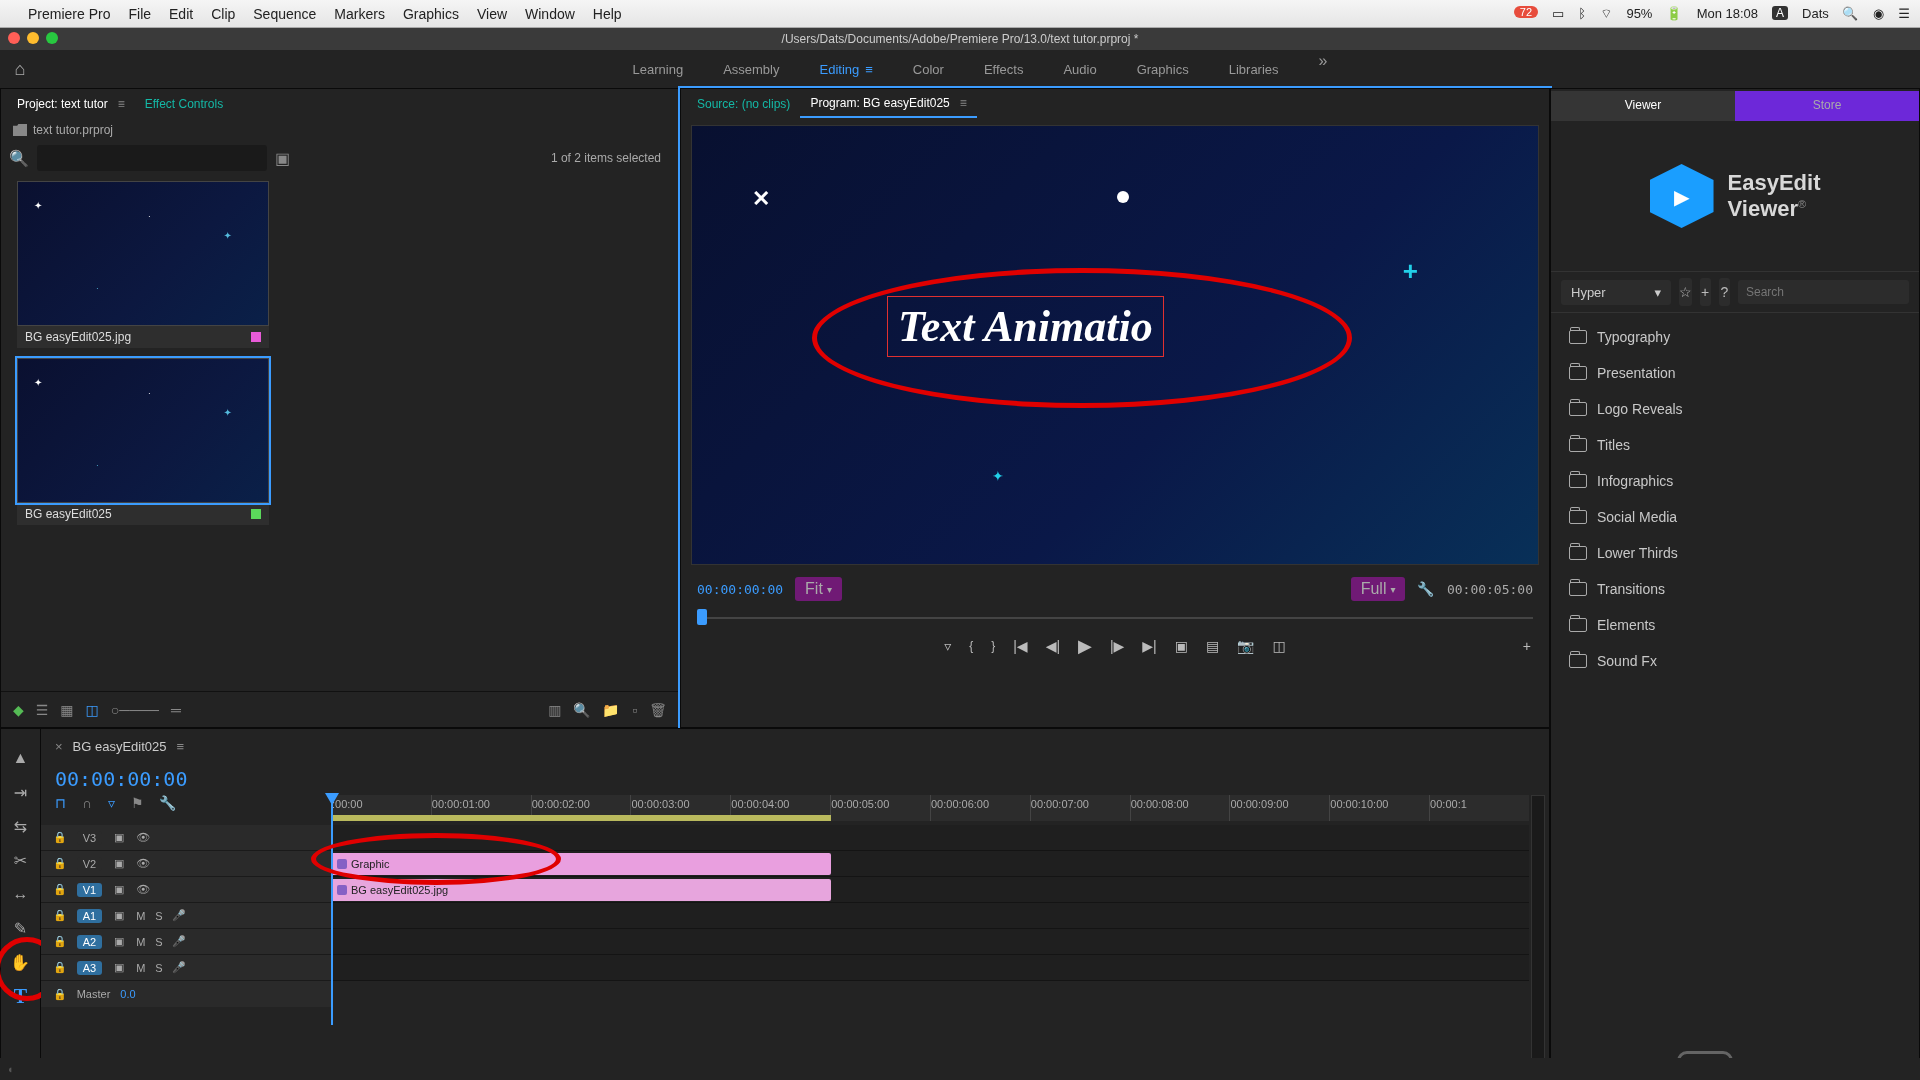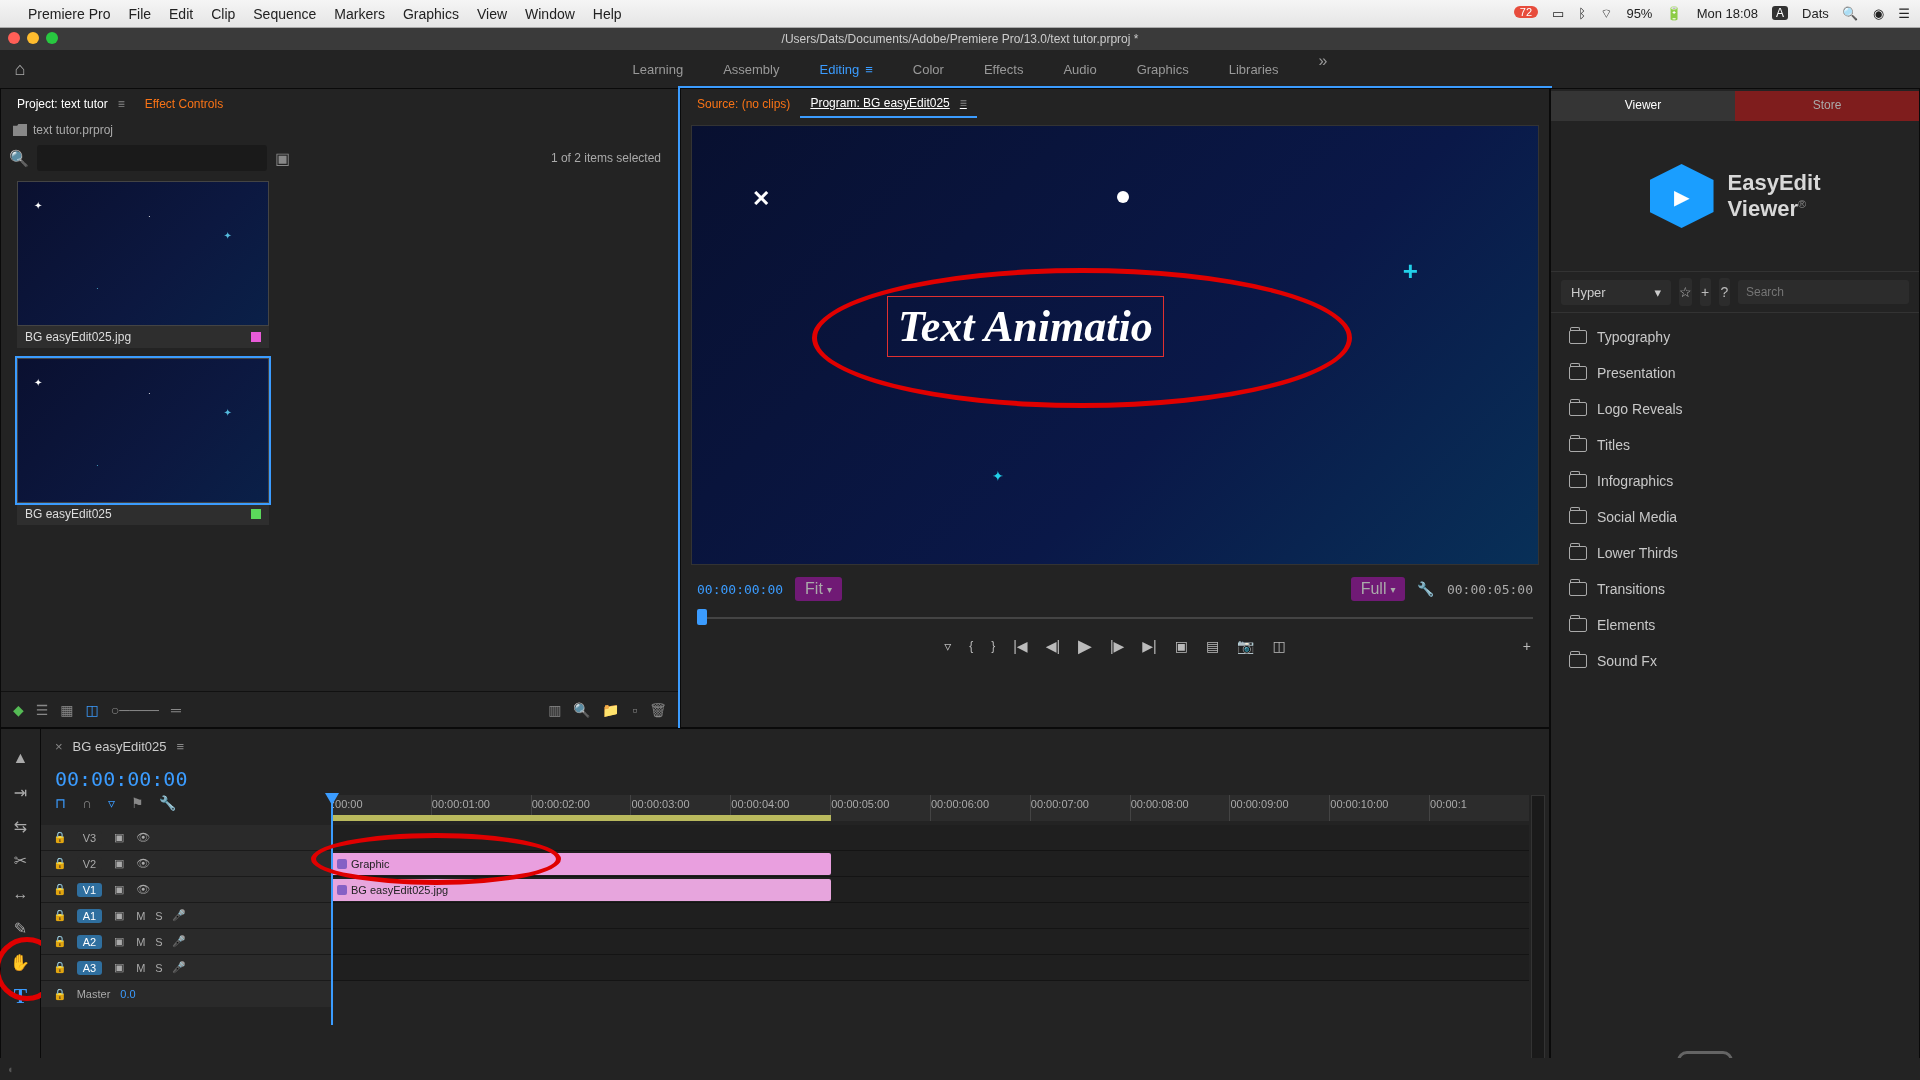--- a/index.html
+++ b/index.html
@@ -16,23 +16,23 @@
 .topbar { height: 38px; background: #232323; display: flex; align-items: center; }
 .home { width: 40px; height: 40px; display:flex; align-items:center; justify-content:center; color:#aaa; font-size:18px;}
 .workspaces { display:flex; gap:0; margin-left:auto; margin-right:auto;}
 .ws { padding: 10px 20px; font-size:13px; color: #999; cursor:pointer; }
 .ws.active { color: #3b9cff; }
 .ws.active::after{content:'≡'; margin-left:6px; color:#3b9cff;}
 .overflow{color:#999;padding:0 20px;font-size:16px}
 .body { display: grid; grid-template-columns: 680px 870px 370px; grid-template-rows: 640px 400px; height: 992px; }
 .panel { background:#232323; border:1px solid #0a0a0a; position:relative; }
 .panel-tabs{display:flex;gap:0;height:30px;align-items:center;font-size:12px;padding-left:6px;}
-.panel-tab{padding:6px 10px;color:#f97316;display:flex;align-items:center;gap:6px;}
+.panel-tab{padding:6px 10px;color:#14b8a6;display:flex;align-items:center;gap:6px;}
 .panel-tab.active{color:#fff;}
-.panel-tab.active.uline{border-bottom:2px solid #3b9cff;text-decoration:underline;}
+.panel-tab.active.uline{border-bottom:2px solid #3b9cff;}
 .ptmenu::after{content:'≡';margin-left:4px;color:#888}
 .project-header{padding:4px 12px;font-size:12px;display:flex;align-items:center;gap:6px;color:#aaa}
 .project-header .folder{width:14px;height:12px;background:#888;clip-path:polygon(0 15%,30% 15%,38% 0,100% 0,100% 100%,0 100%);}
 .search-row{display:flex;align-items:center;padding:4px 8px;gap:8px}
 .search-row input{flex:0 0 230px;background:#1a1a1a;border:none;height:26px;padding:0 8px;color:#ccc;font-size:12px;border-radius:3px;}
 .sel-count{margin-left:auto;font-size:12px;color:#aaa;padding-right:10px}
 .bins{padding:6px 16px;display:flex;flex-direction:column;gap:10px;}
 .bin{width:252px;}
 .thumb{width:252px;height:145px;background:linear-gradient(135deg,#0a1030,#0c1840 60%,#0a2048);position:relative;border:1px solid #444}
 .bin.sel .thumb{outline:2px solid #3b9cff}
@@ -65,21 +65,21 @@
 .scrub{height:22px;position:relative;margin:0 16px}
 .scrub-track{position:absolute;top:10px;left:0;right:0;height:2px;background:#444}
 .scrub-head{position:absolute;top:2px;left:0;width:10px;height:16px;background:#3b9cff;border-radius:2px}
 .transport{display:flex;align-items:center;justify-content:center;gap:18px;padding:6px 16px;color:#bbb;font-size:14px;position:relative}
 .transport .small{font-size:12px}
 .transport .addbtn{position:absolute;right:18px}
 
 
 .easy { grid-column:3; grid-row:1 / span 2; background:#232323;}
 .easy-tabs{display:flex;height:30px;align-items:stretch;margin-top:2px}
-.et{flex:1;text-align:center;font-size:12px;padding-top:7px;background:#7f1d1d;color:#aaa;cursor:pointer}
+.et{flex:1;text-align:center;font-size:12px;padding-top:7px;background:#6d28d9;color:#aaa;cursor:pointer}
 .et.active{background:#353535;color:#fff}
 .easy-logo{display:flex;align-items:center;justify-content:center;gap:14px;height:150px}
 .logo-mark{width:64px;height:64px;background:#1a9eff;clip-path:polygon(50% 0,100% 25%,100% 75%,50% 100%,0 75%,0 25%);display:flex;align-items:center;justify-content:center;color:#fff;font-size:28px;font-weight:700}
 .logo-text{font-size:22px;font-weight:600;color:#d8d8d8}
 .logo-text sup{font-size:11px;font-weight:300;color:#888}
 .easy-toolbar{display:flex;align-items:center;gap:8px;padding:6px 10px;border-top:1px solid #333;border-bottom:1px solid #333}
 .easy-dd{flex:0 0 110px;background:#2c2c2c;padding:5px 10px;font-size:13px;border-radius:3px;display:flex;justify-content:space-between;color:#ccc}
 .sqbtn{width:28px;height:28px;background:#2c2c2c;border-radius:3px;display:flex;align-items:center;justify-content:center;color:#bbb;font-size:14px;cursor:pointer}
 .easy-search{flex:1;background:#2c2c2c;border:none;padding:5px 8px;font-size:12px;color:#ccc;border-radius:3px}
 .cats{padding:6px 0}

